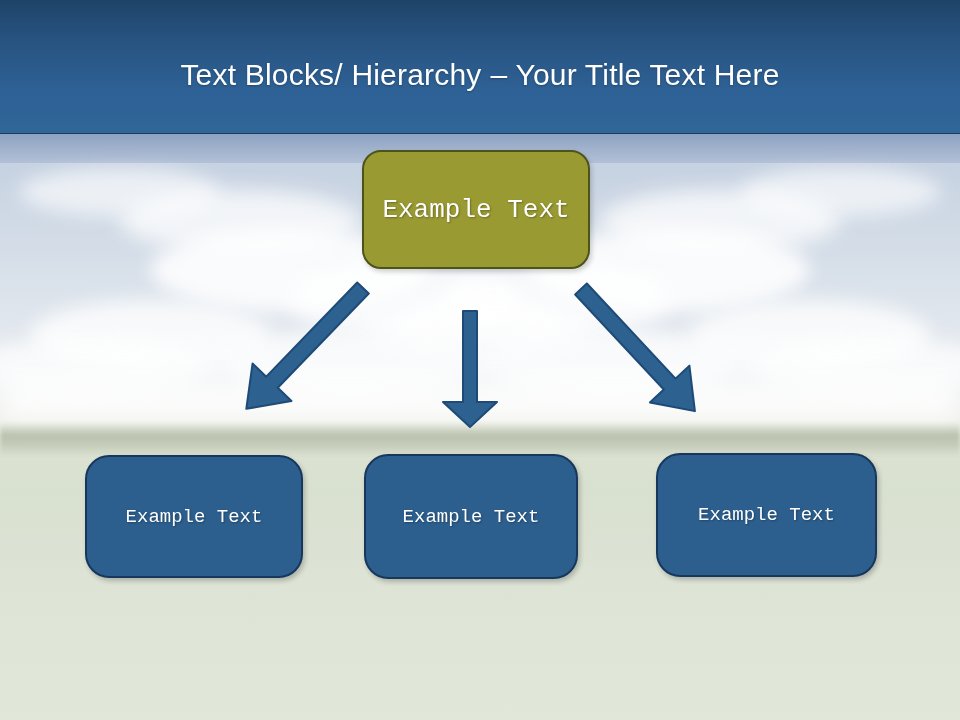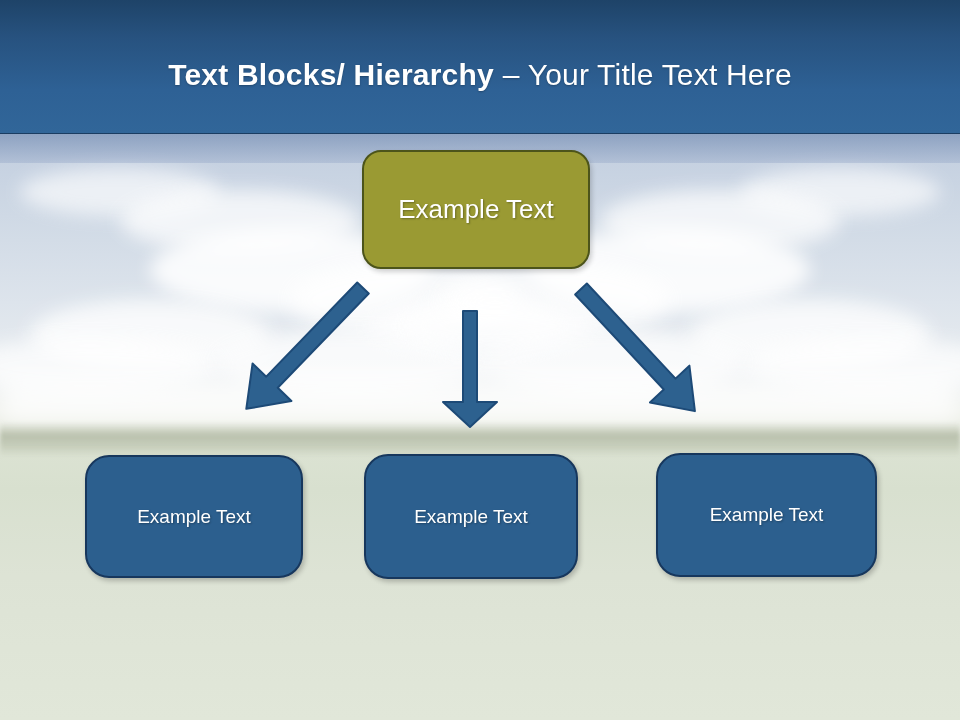--- a/index.html
+++ b/index.html
@@ -62,28 +62,28 @@
   .titlebar{
     position:absolute;left:0;top:0;width:960px;height:134px;box-sizing:border-box;
     background:linear-gradient(180deg,#1e4368 0%,#27527f 28%,#2e6195 68%,#316699 100%);
     border-bottom:1px solid rgba(20,50,85,0.35);
     display:flex;align-items:center;justify-content:center;padding-top:16px;
   }
   .title{
     margin:0;color:#ffffff;font-size:30px;font-weight:400;letter-spacing:.2px;
     text-shadow:0 1px 2px rgba(0,0,0,0.25);white-space:nowrap;
   }
-  .title .t-bold{font-weight:700;margin-right:9px;}
+  .title .t-bold{font-weight:400;margin-right:9px;}
   
   .arrows{position:absolute;left:0;top:0;pointer-events:none;}
   
   .box{
     position:absolute;display:flex;align-items:center;justify-content:center;
     color:#fff;box-sizing:border-box;text-align:center;
-    text-shadow:1px 1px 2px rgba(0,0,0,0.30);cursor:default;
+    text-shadow:1px 1px 2px rgba(0,0,0,0.30);cursor:default;font-family:Liberation Mono, monospace;
   }
   .root{
     left:362px;top:150px;width:228px;height:119px;
     background:#9a9a33;border:2.5px solid #4c541a;border-radius:19px;
     font-size:26px;box-shadow:2px 3px 5px rgba(0,0,0,0.18);
   }
   .child{
     background:#2c5f8e;border:2.5px solid #17375d;border-radius:24px;
     font-size:19px;box-shadow:2px 3px 5px rgba(0,0,0,0.22);
   }

